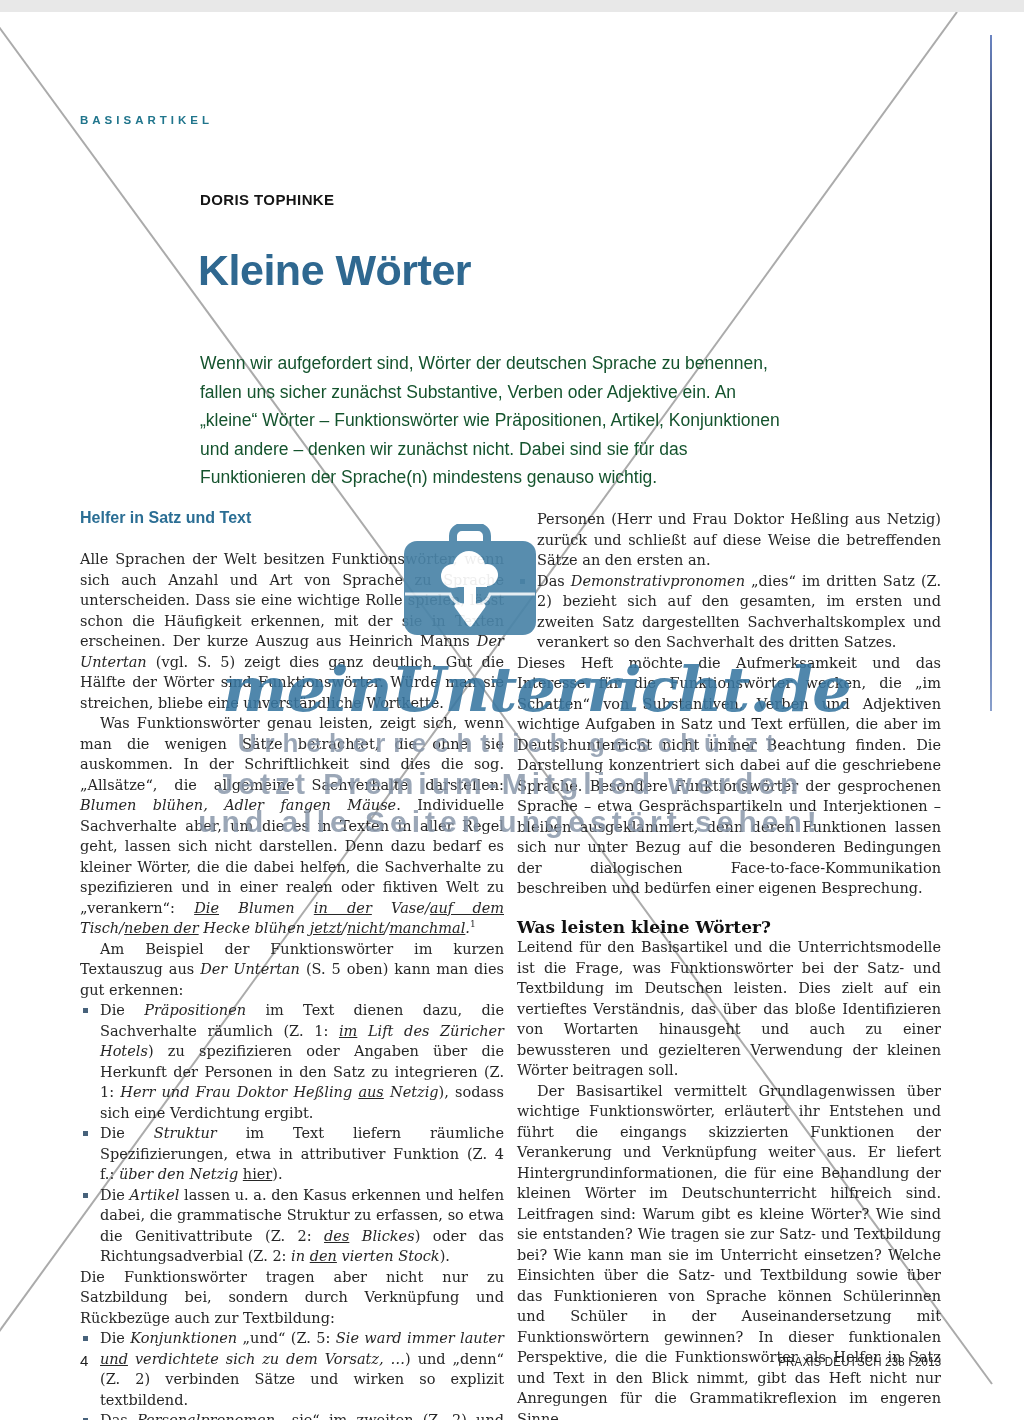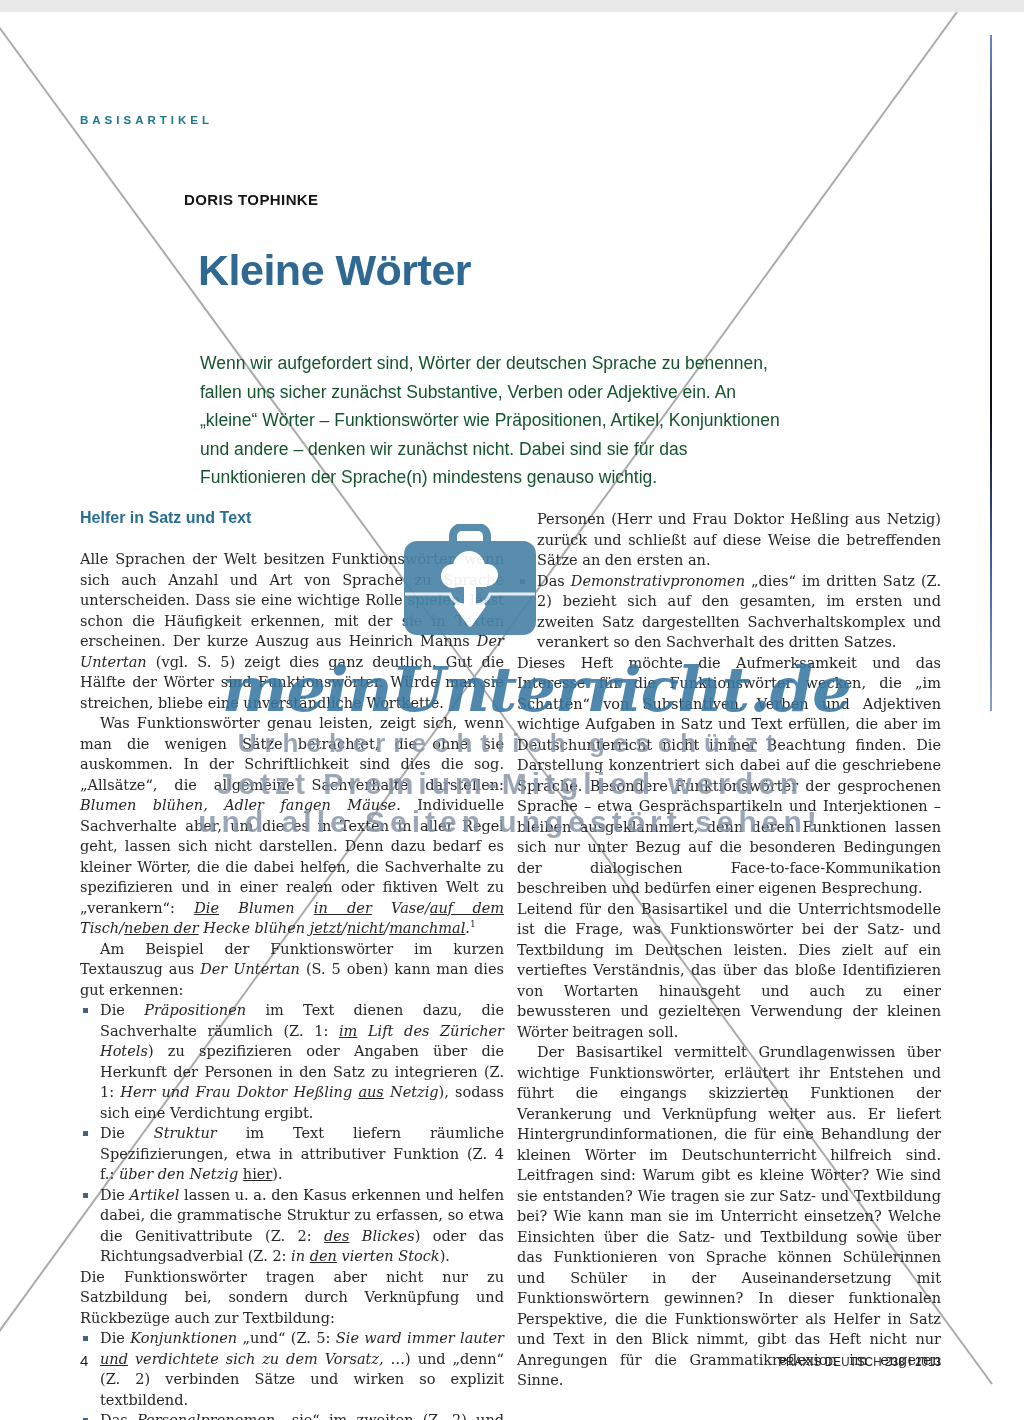--- a/index.html
+++ b/index.html
@@ -13,21 +13,21 @@
   .edge-line{
     position:absolute;left:990px;top:23px;width:2px;height:676px;z-index:1;
     background:linear-gradient(#6b85c2 0%,#27304a 22%,#0e0e12 34%,#101018 56%,#3d5a96 76%,#8aa0cc 100%);
   }
   
   .kicker{
     position:absolute;left:80px;top:102px;z-index:2;
     font-size:11.5px;font-weight:bold;letter-spacing:4px;color:#20758c;
   }
   .author{
-    position:absolute;left:184px;top:179px;z-index:2;
+    position:absolute;left:200px;top:179px;z-index:2;
     font-size:15px;font-weight:bold;letter-spacing:.4px;color:#151515;
   }
   .title{
     position:absolute;left:198px;top:234px;z-index:2;
     font-size:43px;font-weight:bold;letter-spacing:-.5px;color:#2f6890;
   }
   .intro{
     position:absolute;left:200px;top:337px;width:592px;z-index:2;
     font-size:17.5px;line-height:28.6px;color:#14532d;
   }
@@ -122,20 +122,21 @@
       </div>
     </div>
 
     <div class="col">
       <p class="b hang"><span>Personen (Herr und Frau Doktor Heßling aus Netzig) zurück und schließt auf diese Weise die betreffenden Sätze an den ersten an.</span></p>
       <div class="bullet-item">
         <span class="bullet-marker"></span>
         <span><span>Das </span><span style="font-style: italic;">Demonstrativpronomen</span><span> „dies“ im dritten Satz (Z. 2) bezieht sich auf den gesamten, im ersten und zweiten Satz dargestellten Sachverhaltskomplex und verankert so den Sachverhalt des dritten Satzes.</span></span>
       </div>
       <p class="b"><span>Dieses Heft möchte die Aufmerksamkeit und das Interesse für die Funktionswörter wecken, die „im Schatten“ von Substantiven, Verben und Adjektiven wichtige Aufgaben in Satz und Text erfüllen, die aber im Deutschunterricht nicht immer Beachtung finden. Die Darstellung konzentriert sich dabei auf die geschriebene Sprache. Besondere Funktionswörter der gesprochenen Sprache – etwa Gesprächspartikeln und Interjektionen – bleiben ausgeklammert, denn deren Funktionen lassen sich nur unter Bezug auf die besonderen Bedingungen der dialogischen Face-to-face-Kommunikation beschreiben und bedürfen einer eigenen Besprechung.</span></p>
+      <h3 class="serif-heading">Was leisten kleine Wörter?</h3>
       <p class="b"><span>Leitend für den Basisartikel und die Unterrichtsmodelle ist die Frage, was Funktionswörter bei der Satz- und Textbildung im Deutschen leisten. Dies zielt auf ein vertieftes Verständnis, das über das bloße Identifizieren von Wortarten hinausgeht und auch zu einer bewussteren und gezielteren Verwendung der kleinen Wörter beitragen soll.</span></p>
       <p class="b ind"><span>Der Basisartikel vermittelt Grundlagenwissen über wichtige Funktionswörter, erläutert ihr Entstehen und führt die eingangs skizzierten Funktionen der Verankerung und Verknüpfung weiter aus. Er liefert Hintergrundinformationen, die für eine Behandlung der kleinen Wörter im Deutschunterricht hilfreich sind. Leitfragen sind: Warum gibt es kleine Wörter? Wie sind sie entstanden? Wie tragen sie zur Satz- und Textbildung bei? Wie kann man sie im Unterricht einsetzen? Welche Einsichten über die Satz- und Textbildung sowie über das Funktionieren von Sprache können Schülerinnen und Schüler in der Auseinandersetzung mit Funktionswörtern gewinnen? In dieser funktionalen Perspektive, die die Funktionswörter als Helfer in Satz und Text in den Blick nimmt, gibt das Heft nicht nur Anregungen für die Grammatikreflexion im engeren Sinne.</span></p>
     </div>
   </div>
 
   <div class="wm-brand">meinUnterricht.de</div>
   <div class="wm-line wm-1">Urheberrechtlich geschützt</div>
   <div class="wm-line wm-3">und alle Seiten ungestört sehen!</div>
   <div class="wm-line wm-2">Jetzt Premium-Mitglied werden</div>
 

